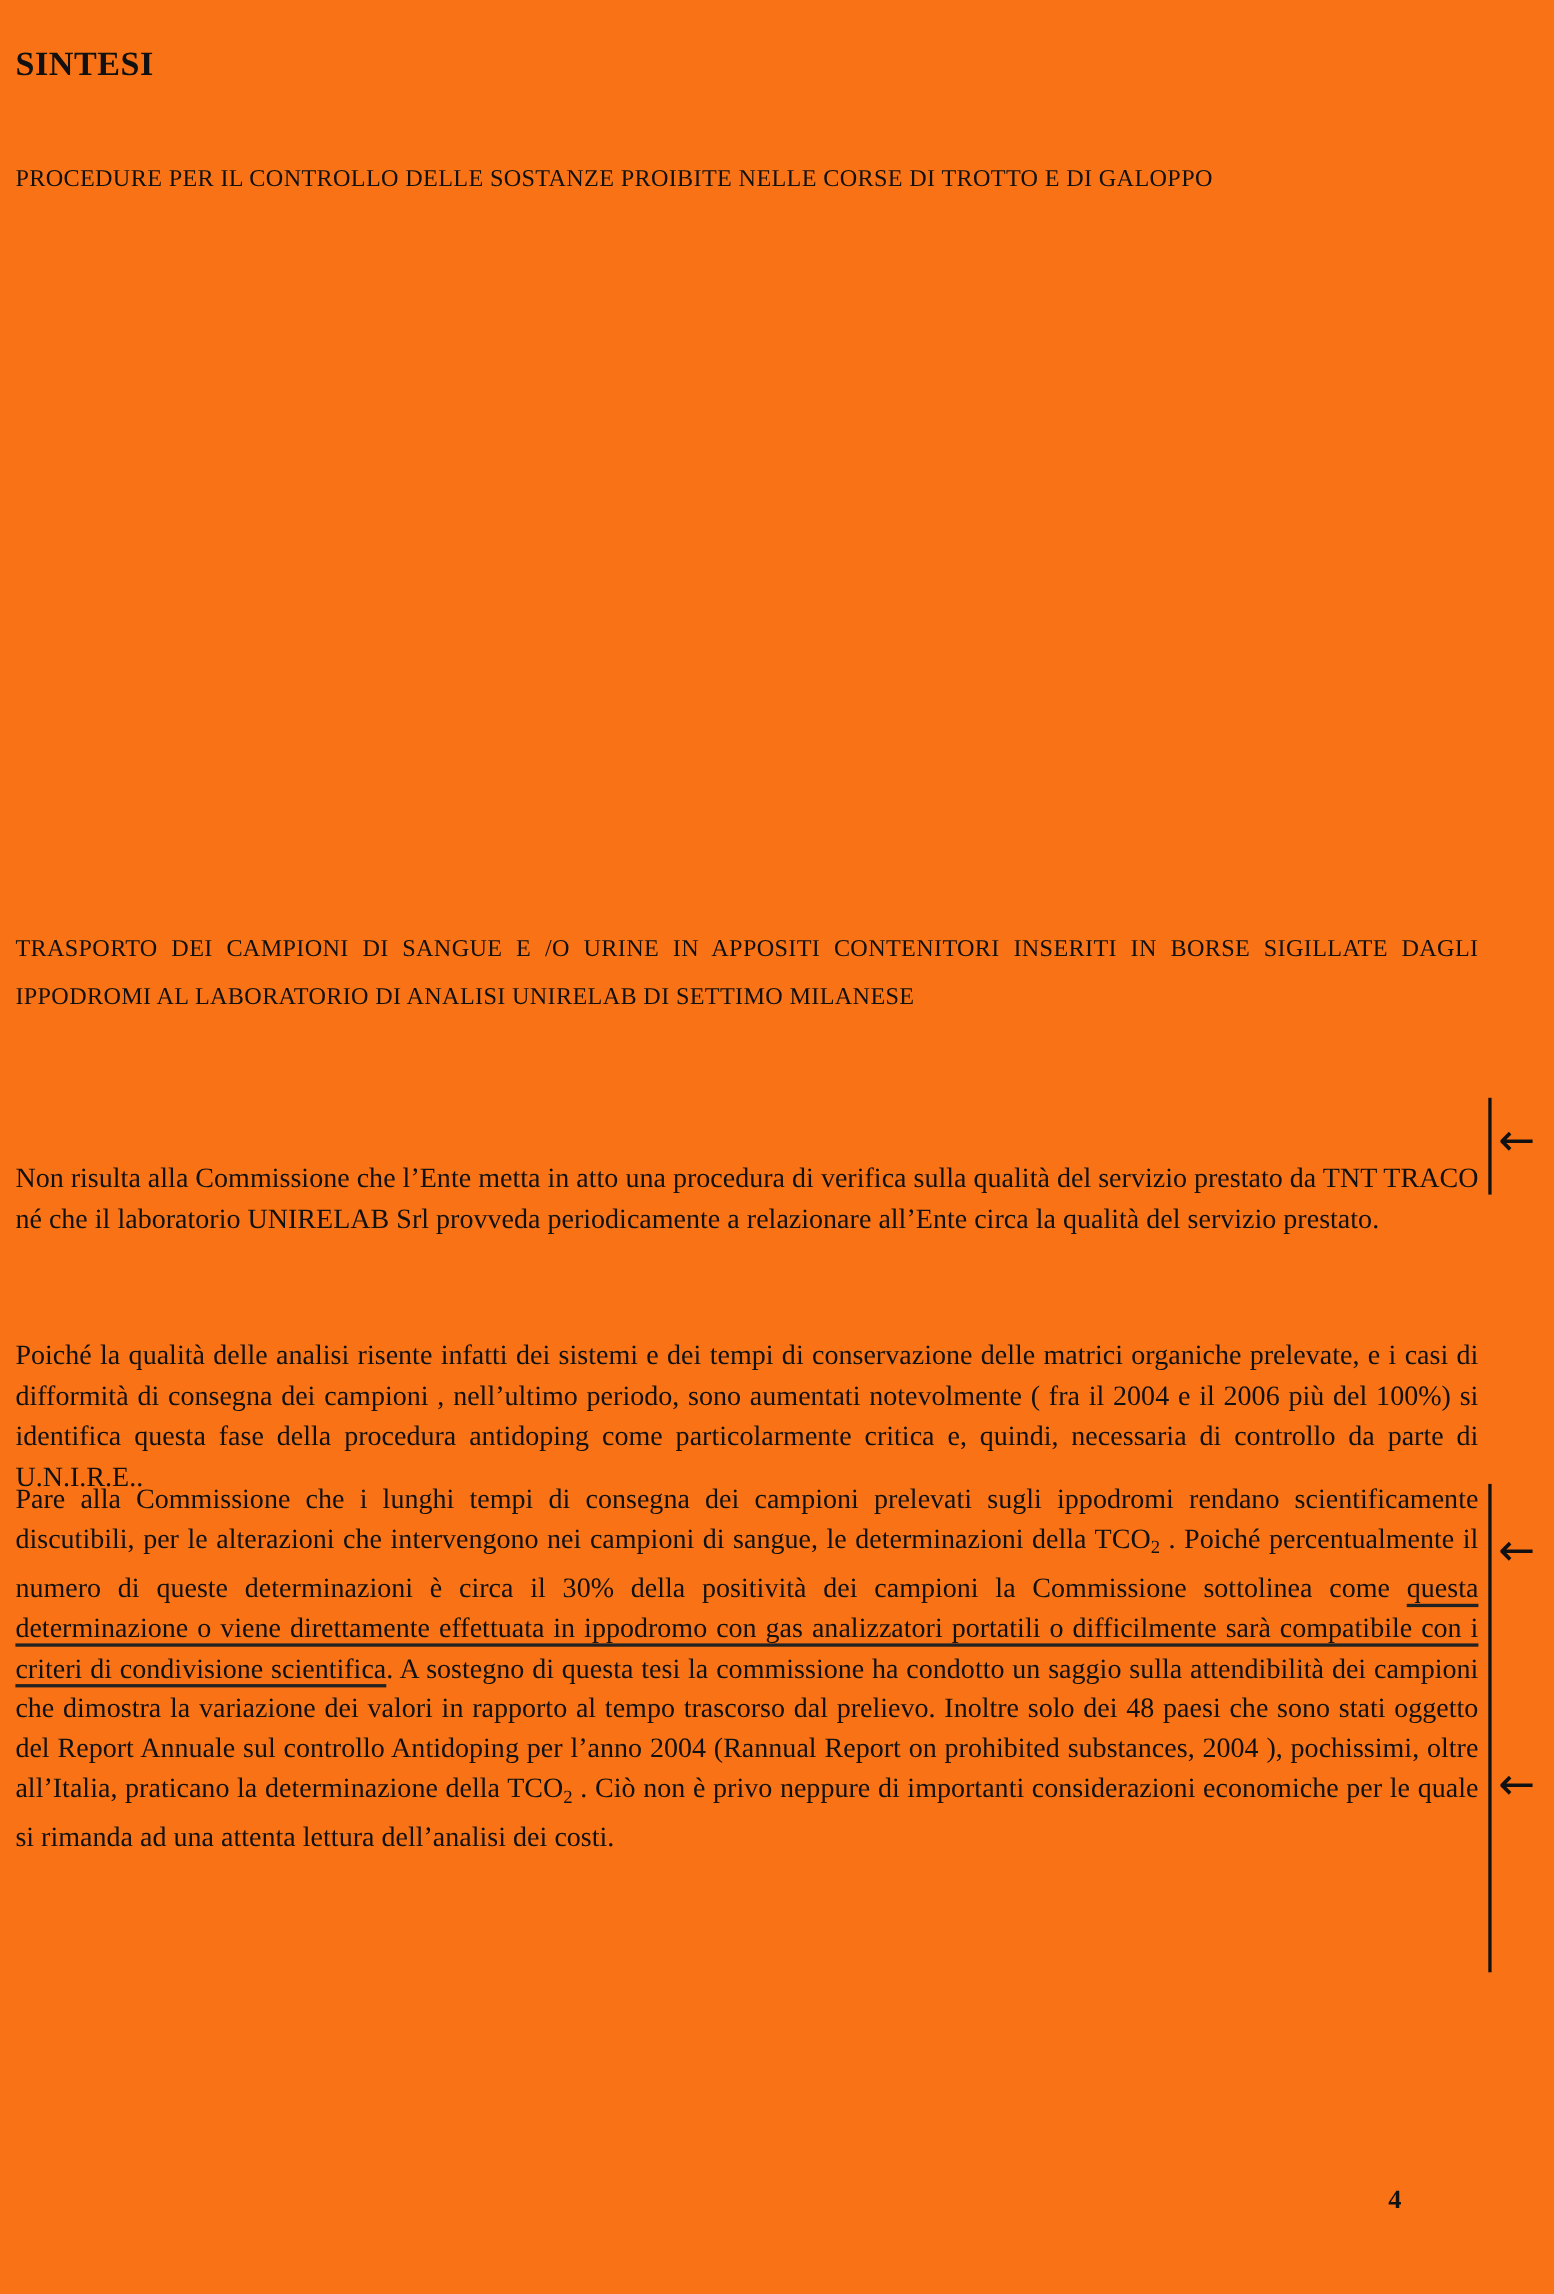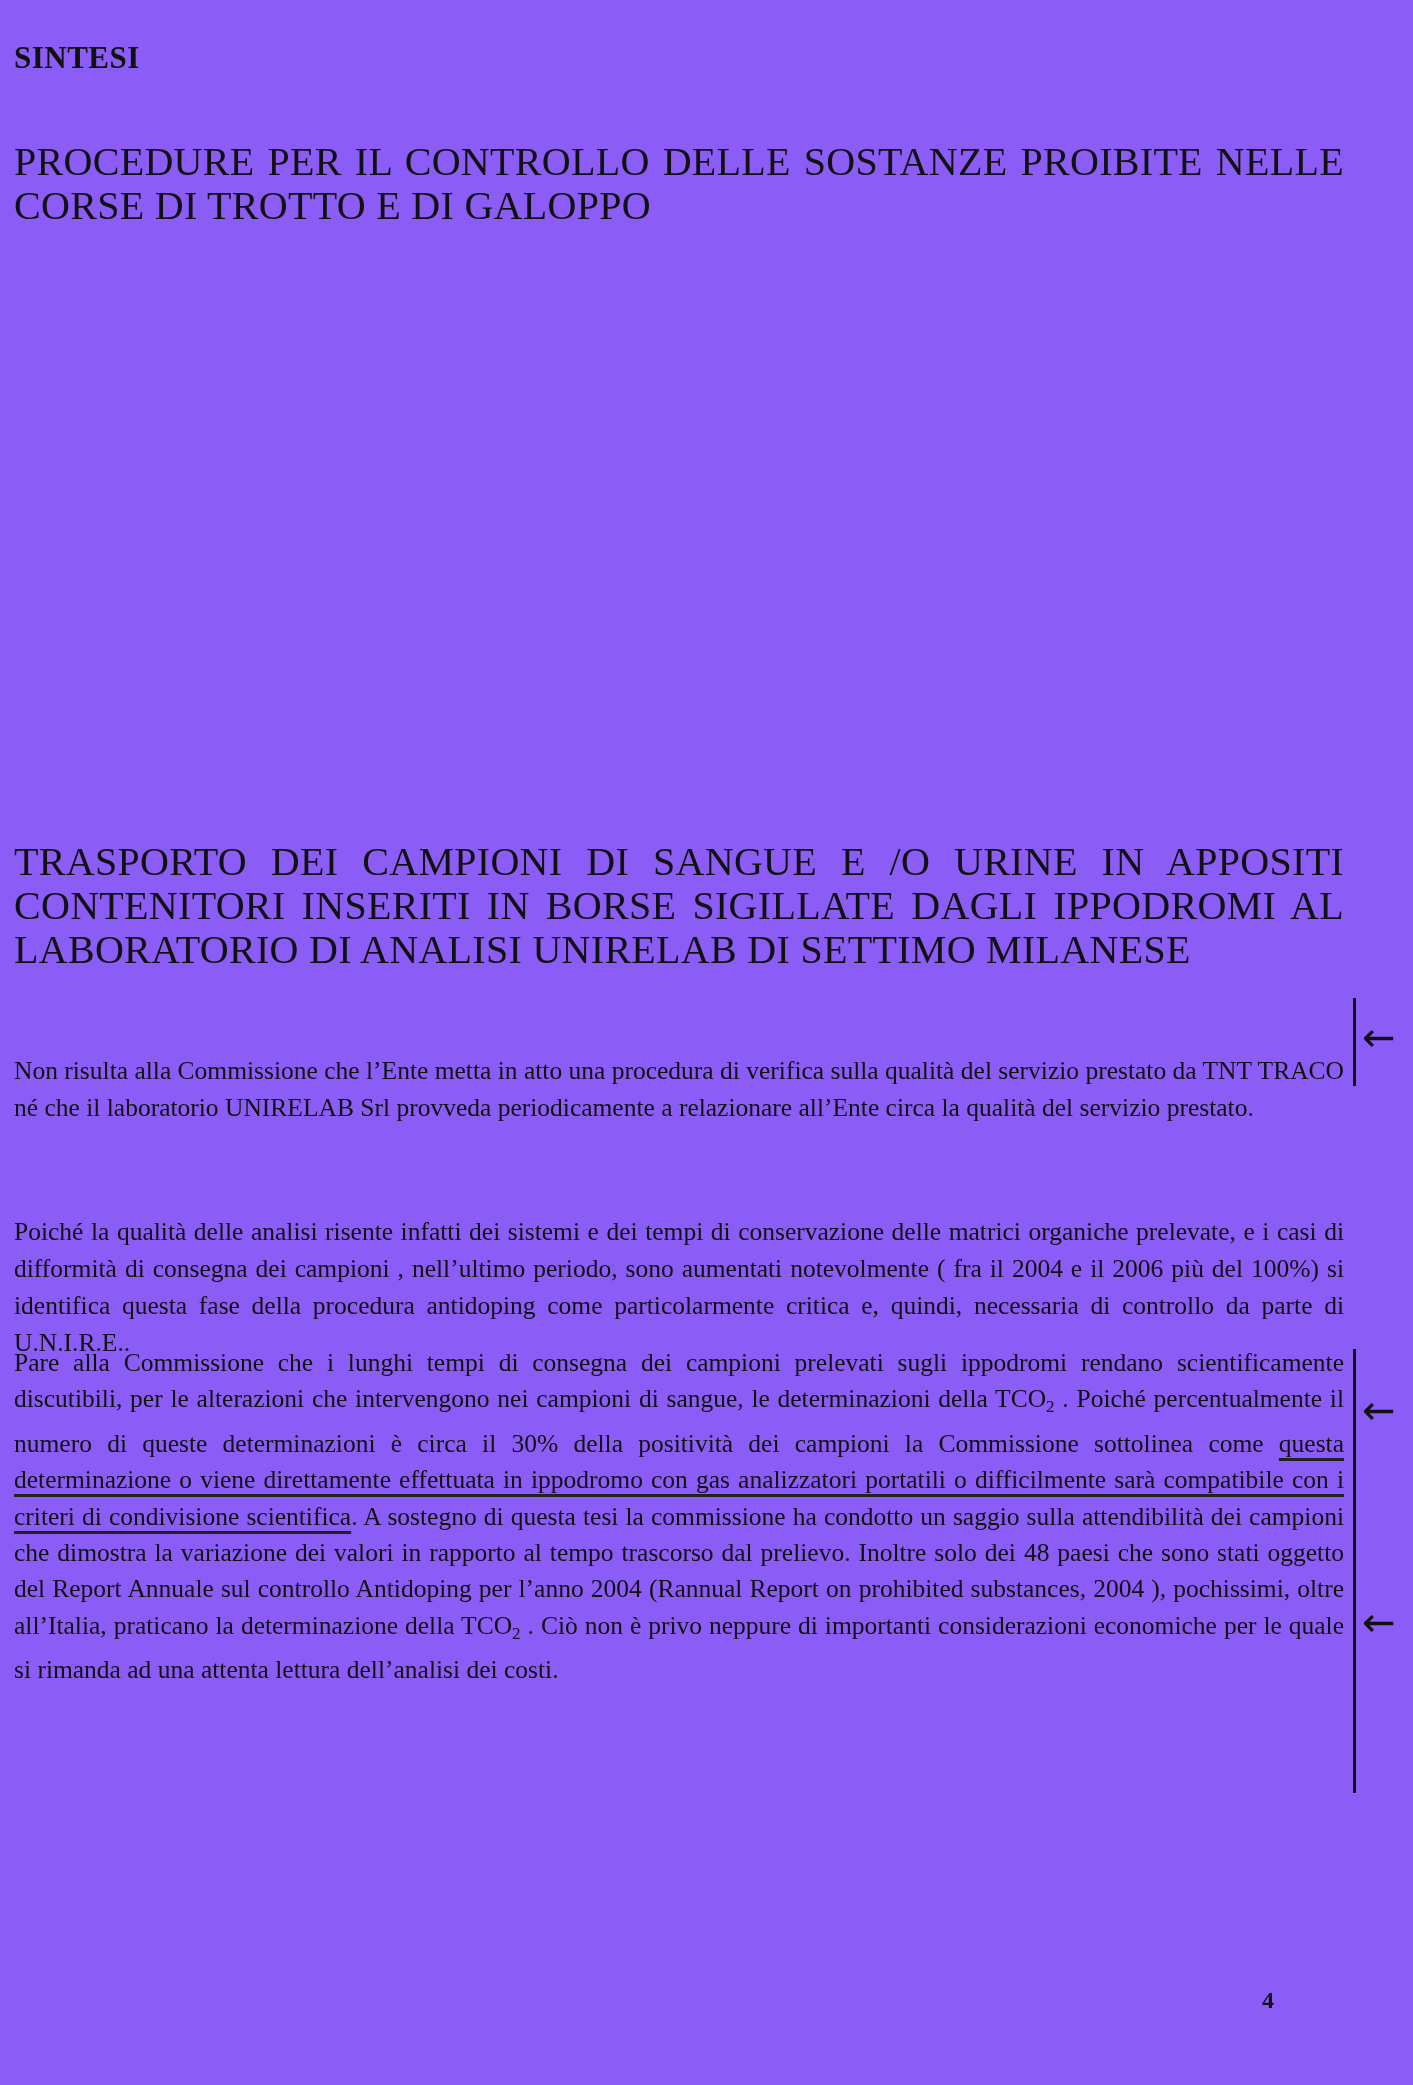--- a/index.html
+++ b/index.html
@@ -1,23 +1,23 @@
 <!DOCTYPE html>
 <html><head>
 <meta charset="utf-8">
 <style>
   html, body { margin:0; padding:0; background:#ffffff; }
   body {
     width:1413px; height:2085px; position:relative; overflow:hidden;
     font-family:"Liberation Serif", "DejaVu Serif", serif; color:#111;
   }
-  .page { position:absolute; left:0; top:0; width:1413px; height:2085px; background:#8b5cf6; }
+  .page { position:absolute; left:0; top:0; width:1413px; height:2085px; background:#f97316; }
   .txt { position:absolute; left:14px; width:1330px; text-align:justify; }
   .title { top:40px; font-size:31px; font-weight:bold; letter-spacing:0.5px; }
-  .h { font-size:40px; line-height:44px; text-align:justify; text-align-last:left; letter-spacing:0.3px; }
+  .h { font-size:22px; line-height:44px; text-align:justify; text-align-last:left; letter-spacing:0.3px; }
   .h1 { top:140px; }
   .h2 { top:455px; }
   .h3 { top:840px; }
   .p { font-size:25.5px; line-height:37px; text-align:justify; text-align-last:left; }
   .p1 { top:266px; }
   .p2 { top:610px; }
   .p3 { top:1052px; }
   .p4 { top:1213px; }
   .p5 { top:1345px; line-height:36.4px; }
   .sub { font-size:17px; vertical-align:-5px; }

